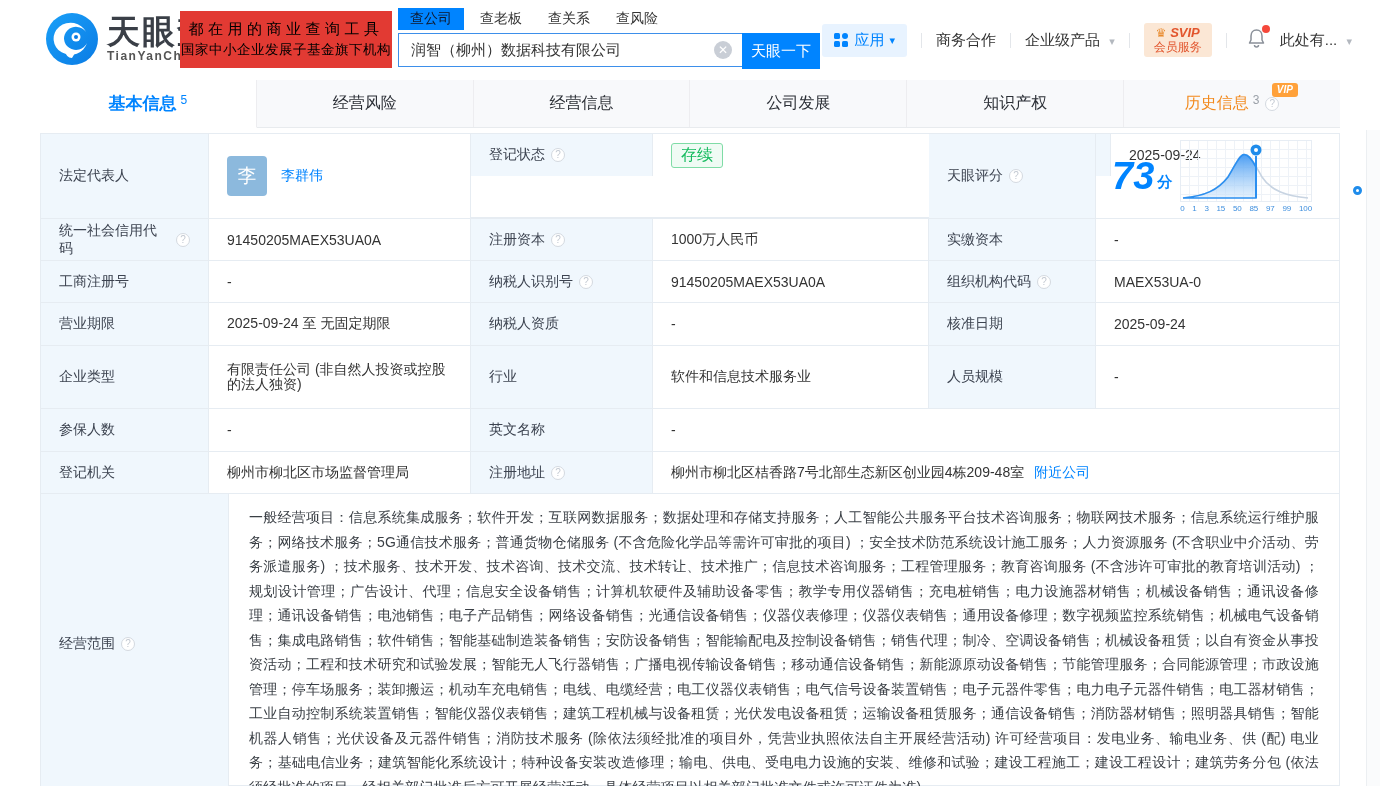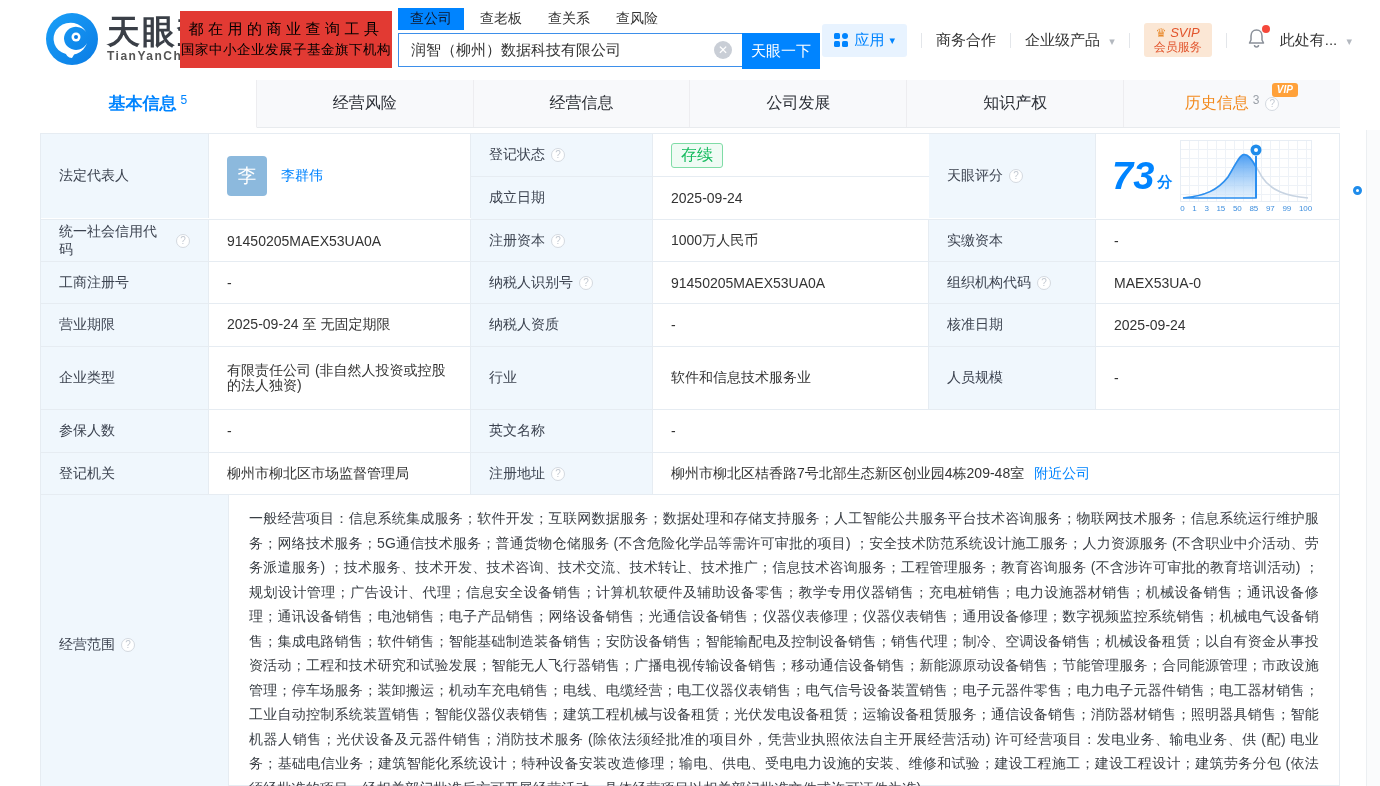--- a/index.html
+++ b/index.html
@@ -36,21 +36,21 @@
   .apps-btn { display:flex; align-items:center; background:#e8f3ff; color:#0084ff; font-size:15px;
     padding:7px 12px; border-radius:3px; cursor:pointer; }
   .grid-ic { display:inline-grid; grid-template-columns:6px 6px; grid-gap:2px; margin-right:7px; }
   .grid-ic i { width:6px; height:6px; background:#0084ff; border-radius:1.5px; display:block; }
   .grid-ic i.round { border-radius:50%; }
   .caret { font-size:11px; color:inherit; margin-left:5px; }
   .caret.gray { color:#b3b8bf; }
   .hsep { width:1px; height:15px; background:#e3e6ea; margin:0 14px; }
   .hlink { font-size:15px; color:#333; cursor:pointer; white-space:nowrap; }
   .svip { background:#fbe7d5; border-radius:3px; padding:3px 10px; text-align:center; cursor:pointer; line-height:14px;}
-  .svip .s1 { color:#e2552d; font-size:13px; font-weight:normal; font-style:italic; }
+  .svip .s1 { color:#e2552d; font-size:13px; font-weight:bold; font-style:italic; }
   .svip .s1 .crown { font-style:normal; font-size:12px; color:#e88a2d; }
   .svip .s2 { color:#e2552d; font-size:12px; }
   .bell-wrap { position:relative; margin:0 6px; cursor:pointer; }
   .red-dot { position:absolute; top:-3px; right:-4px; width:8px; height:8px; background:#f5483b; border-radius:50%; }
 
   
   .tabstrip { position:absolute; left:40px; top:80px; width:1300px; height:48px; display:flex;
     background:#f8f9fb; border-bottom:1px solid #e8ebee; }
   .mtab { flex:1; display:flex; align-items:center; justify-content:center; font-size:16px; color:#2b2f36;
     border-right:1px solid #ededf0; cursor:pointer; position:relative; }
@@ -71,21 +71,21 @@
   
   .table { position:absolute; left:40px; top:133px; width:1300px; height:653px;
     border:1px solid #e6ecf2; font-size:14px; background:#fff; }
   .trow { display:flex; border-bottom:1px solid #e6ecf2; }
   .cell { padding:0 18px; display:flex; align-items:center; border-right:1px solid #e6ecf2; }
   .cell:last-child { border-right:none; }
   .lbl { background:#f0f7fd; color:#3c4350; }
   .val { color:#333; }
   .c1{width:168px;} .c2{width:262px;} .c3{width:182px;} .c4{width:276px;} .c5{width:167px;} .c6{width:223px;}
   .h42{height:42px;} .h41{height:41px;} .h84{height:84px;} .h62{height:62px;}
-  .stack { width:458px; display:flex; flex-direction:column; }
+  .stack { width:458px; display:flex; }
   .substack{ display:flex; }
   .substack.first{ border-bottom:1px solid #e6ecf2; }
   .dash{ color:#333; }
   .blue-link { color:#0084ff; cursor:pointer; }
   .avatar { width:40px; height:40px; background:#8cb9dd; border-radius:4px; color:#fff; font-size:19px;
     display:flex; align-items:center; justify-content:center; margin-right:14px; cursor:pointer; flex:none;}
   .badge-green { display:inline-block; border:1px solid #7fdcA6; background:#effbf4; color:#16bb5f;
     font-size:16px; padding:1px 9px; border-radius:3px; }
   .wrap2 { line-height:15px; padding:7px 18px; display:block; }
 

